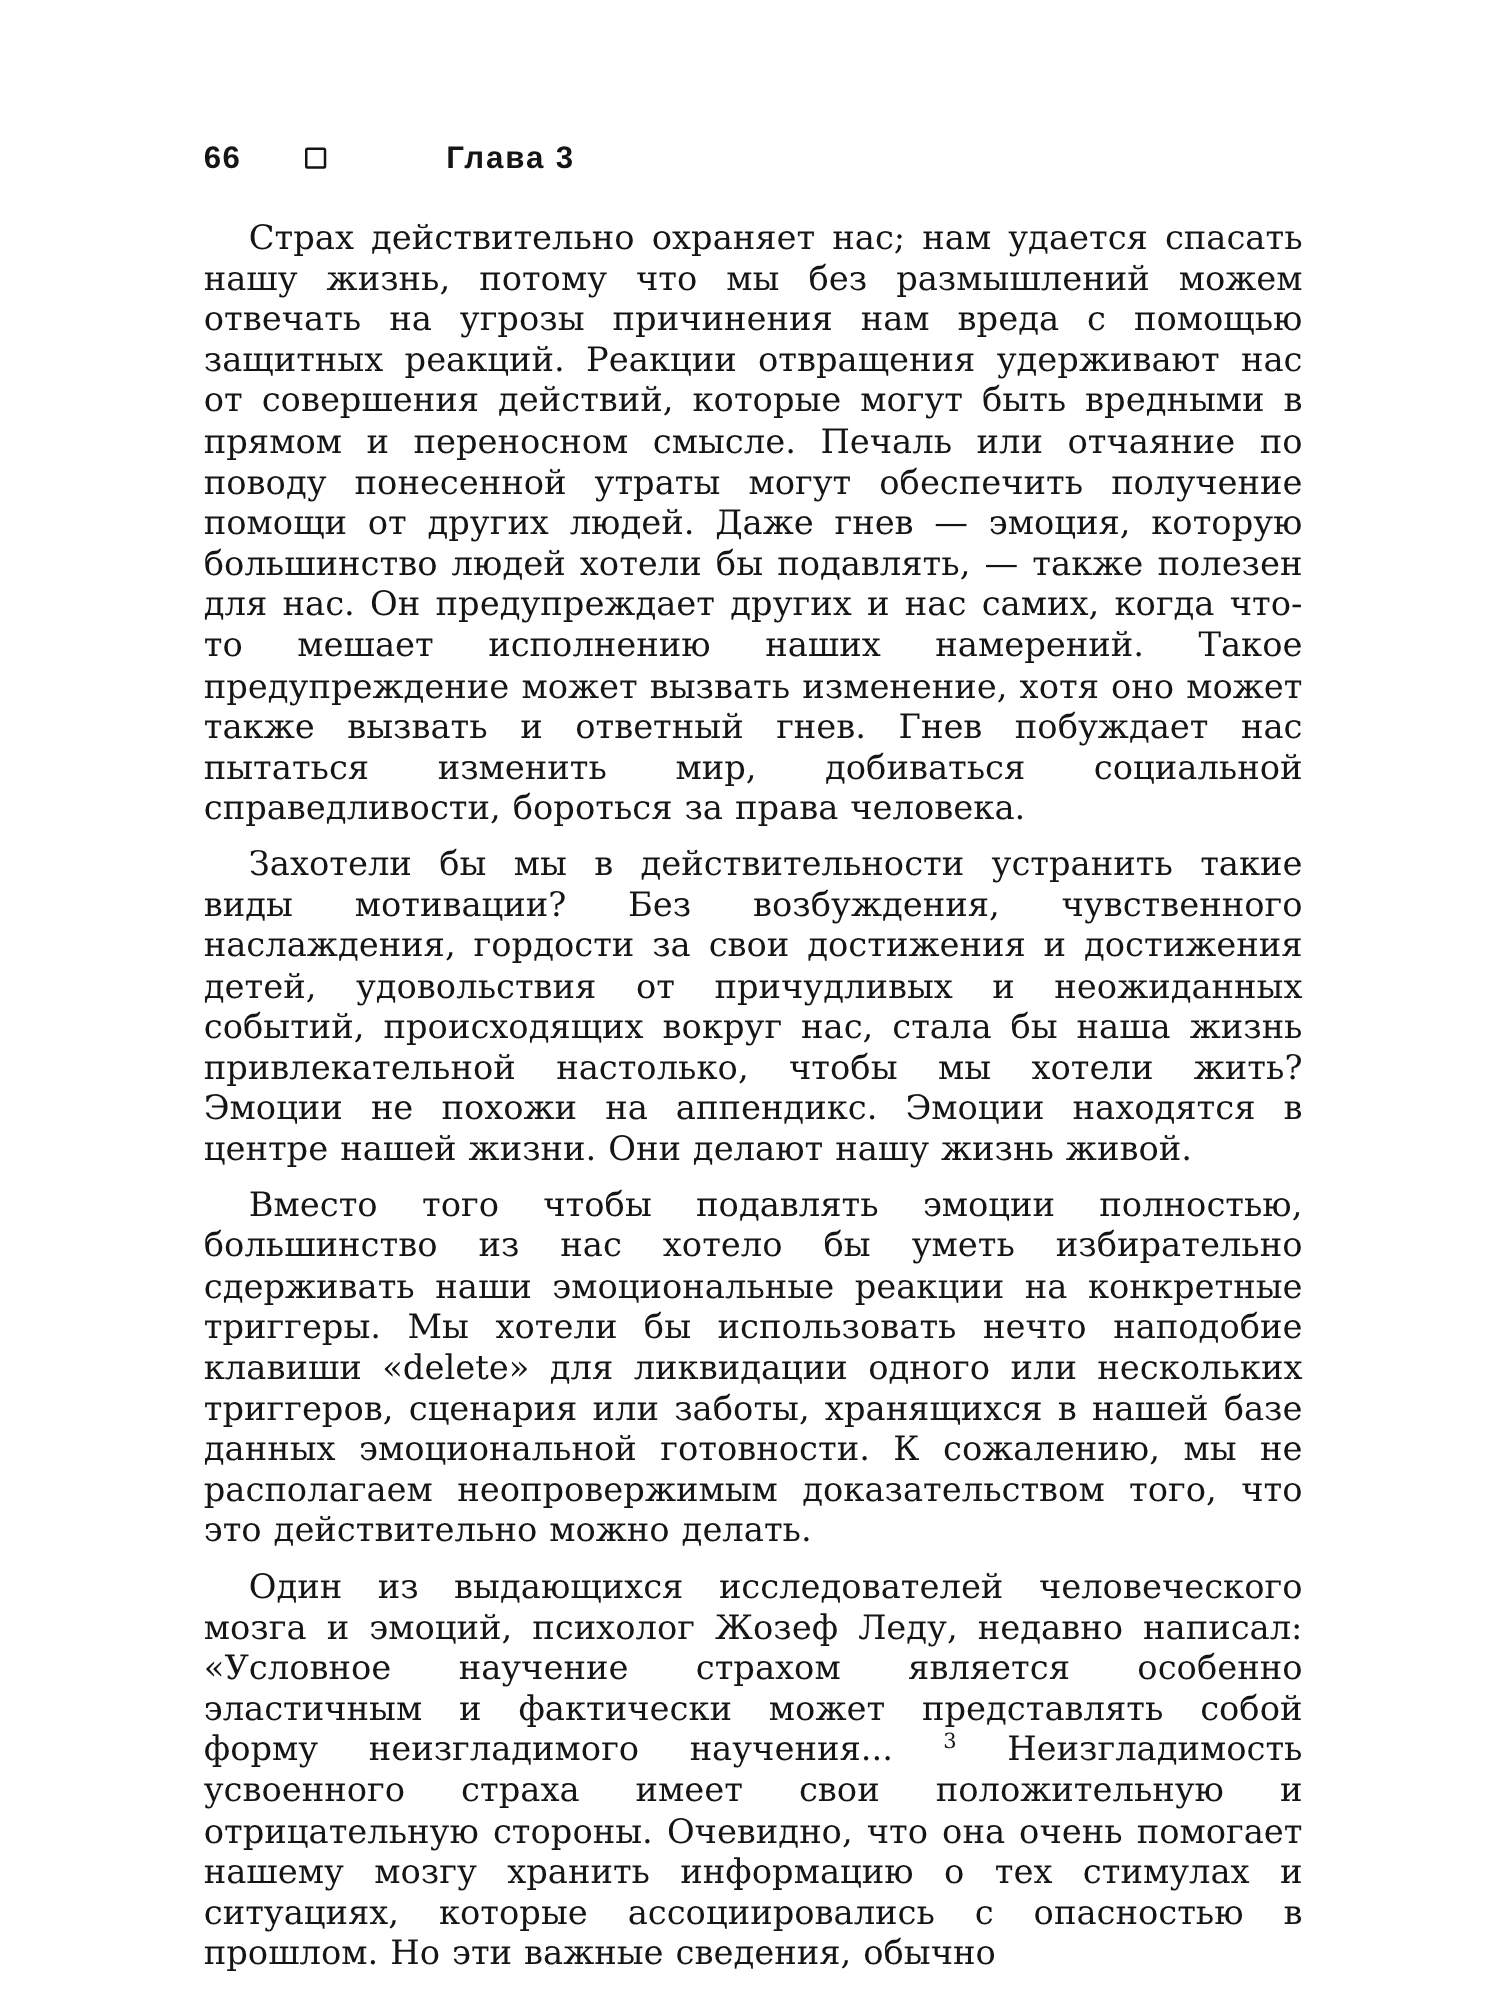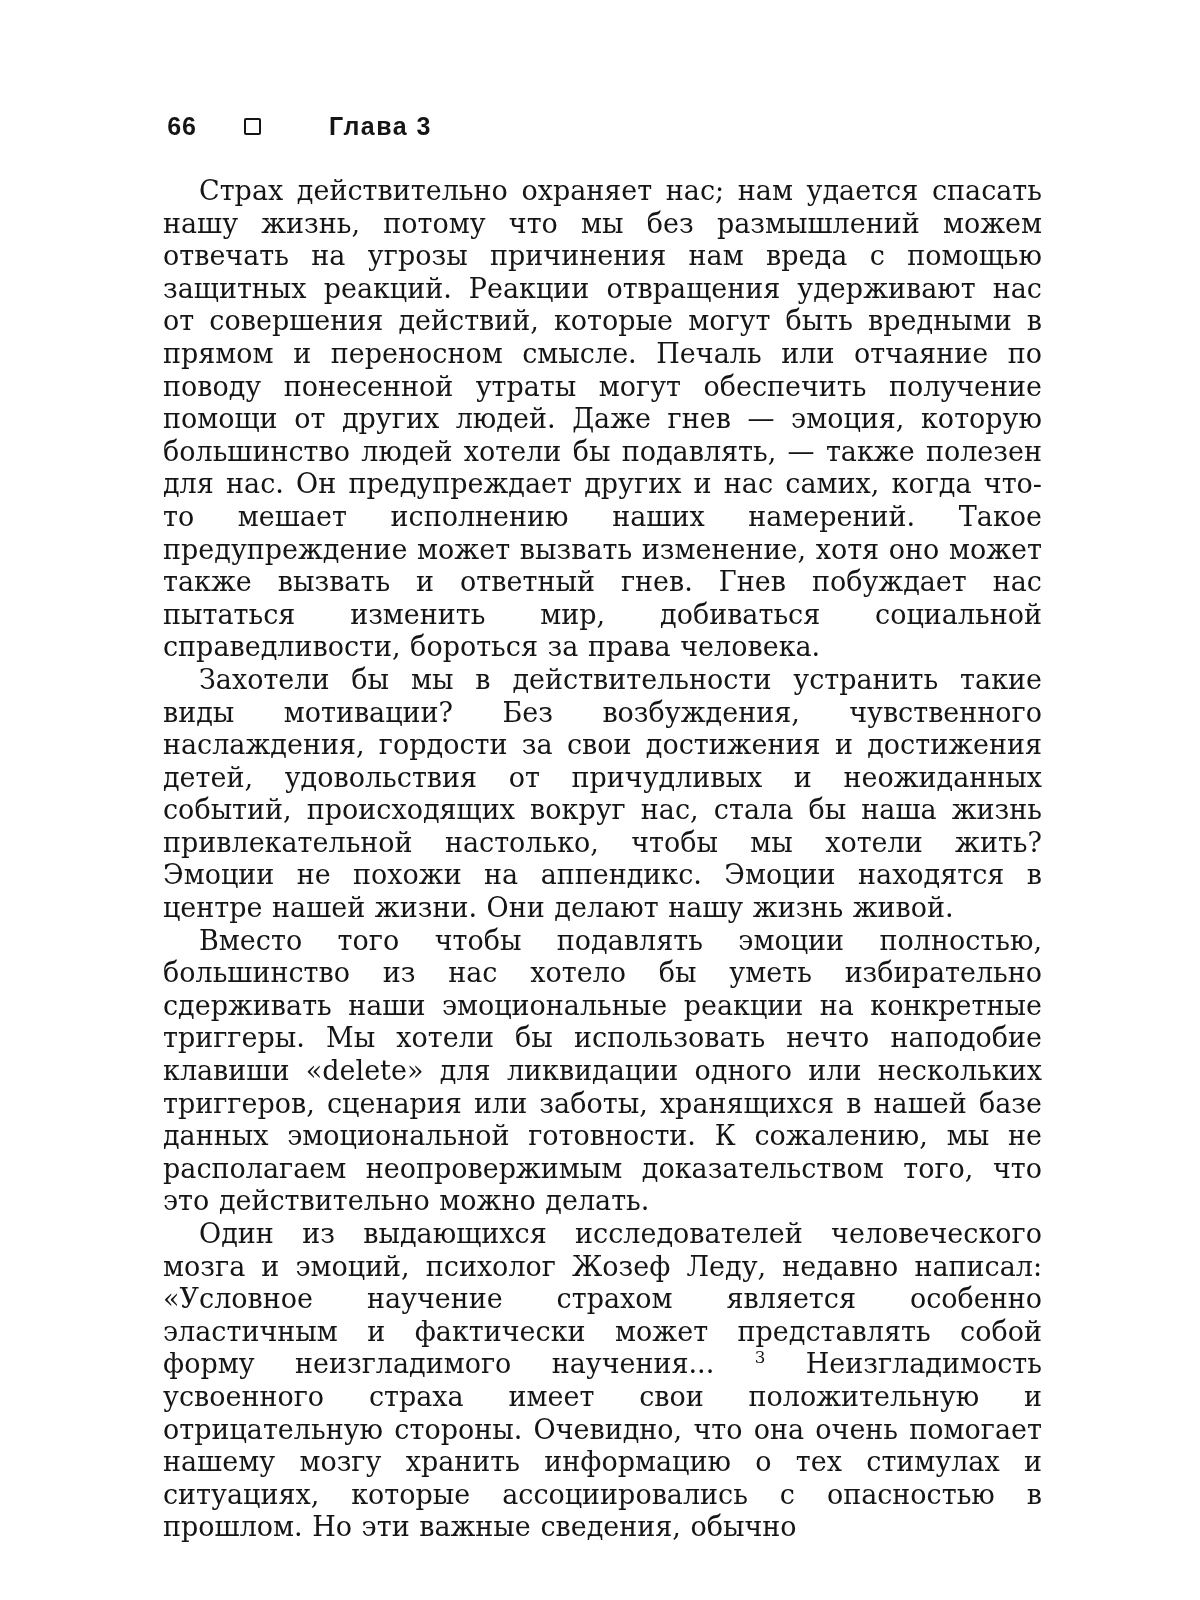--- a/index.html
+++ b/index.html
@@ -23,49 +23,49 @@
   .page-header {
     display: flex;
     align-items: center;
     font-family: "Liberation Sans", sans-serif;
     font-weight: bold;
     font-size: 25px;
     letter-spacing: 1px;
   }
   .page-number {
     min-width: 34px;
-    text-align: right;
   }
   .marker-square {
     display: inline-block;
     width: 13px;
     height: 13px;
     border: 2.5px solid #151515;
     border-radius: 2px;
     margin-left: 47px;
     margin-right: 0;
   }
   .chapter-title {
-    margin-left: 68px;
+    margin-left: 96px;
     letter-spacing: 1.5px;
   }
   .text-block {
     margin-top: 34px;
     font-size: 27px;
     line-height: 32.6px;
     text-align: justify;
     hyphens: auto;
     -webkit-hyphens: auto;
     word-spacing: 1px;
   }
   .para {
     margin: 0;
   }
   .para.indent {
     text-indent: 36px;
+    margin-top: 12px;
   }
   .para em {
     font-style: italic;
   }
   .para sup {
     font-size: 0.62em;
     line-height: 0;
     vertical-align: super;
   }
 </style>

